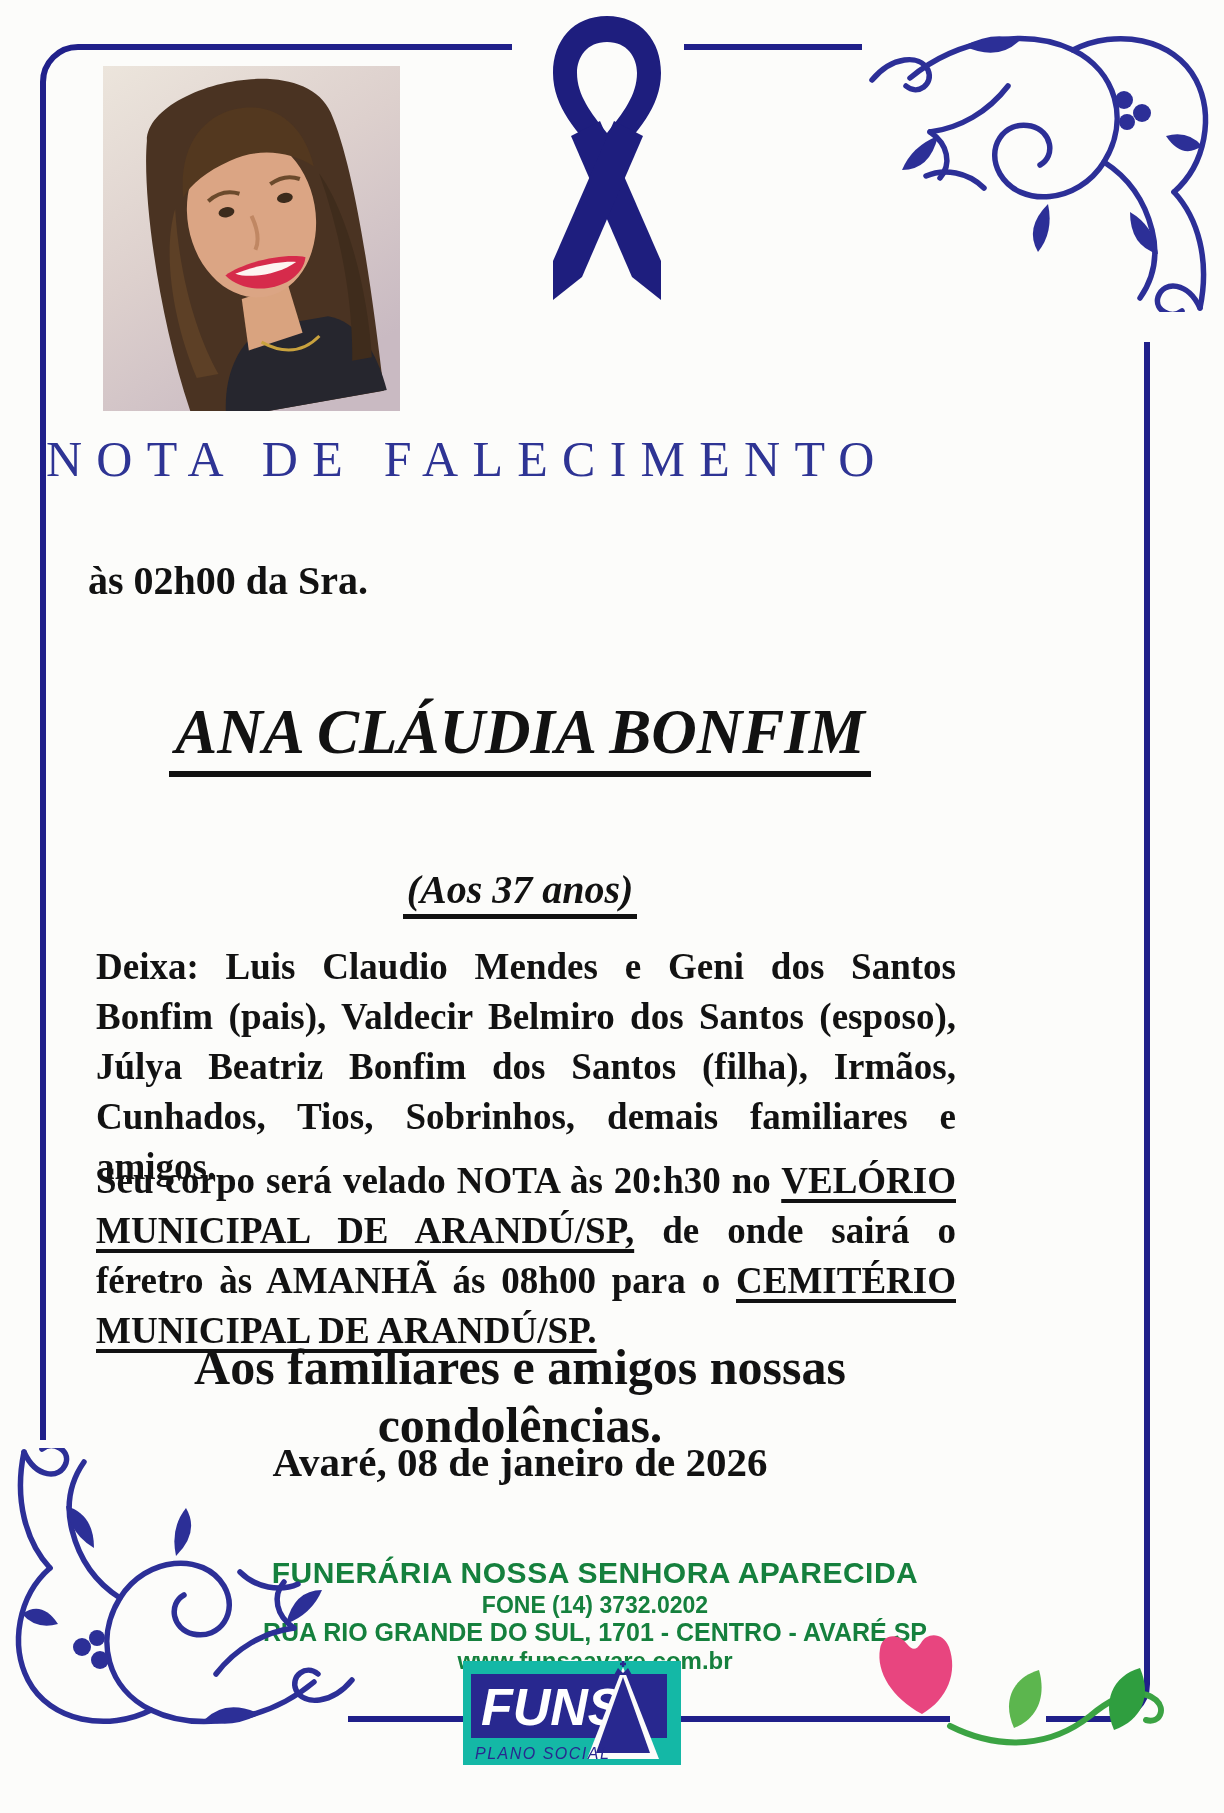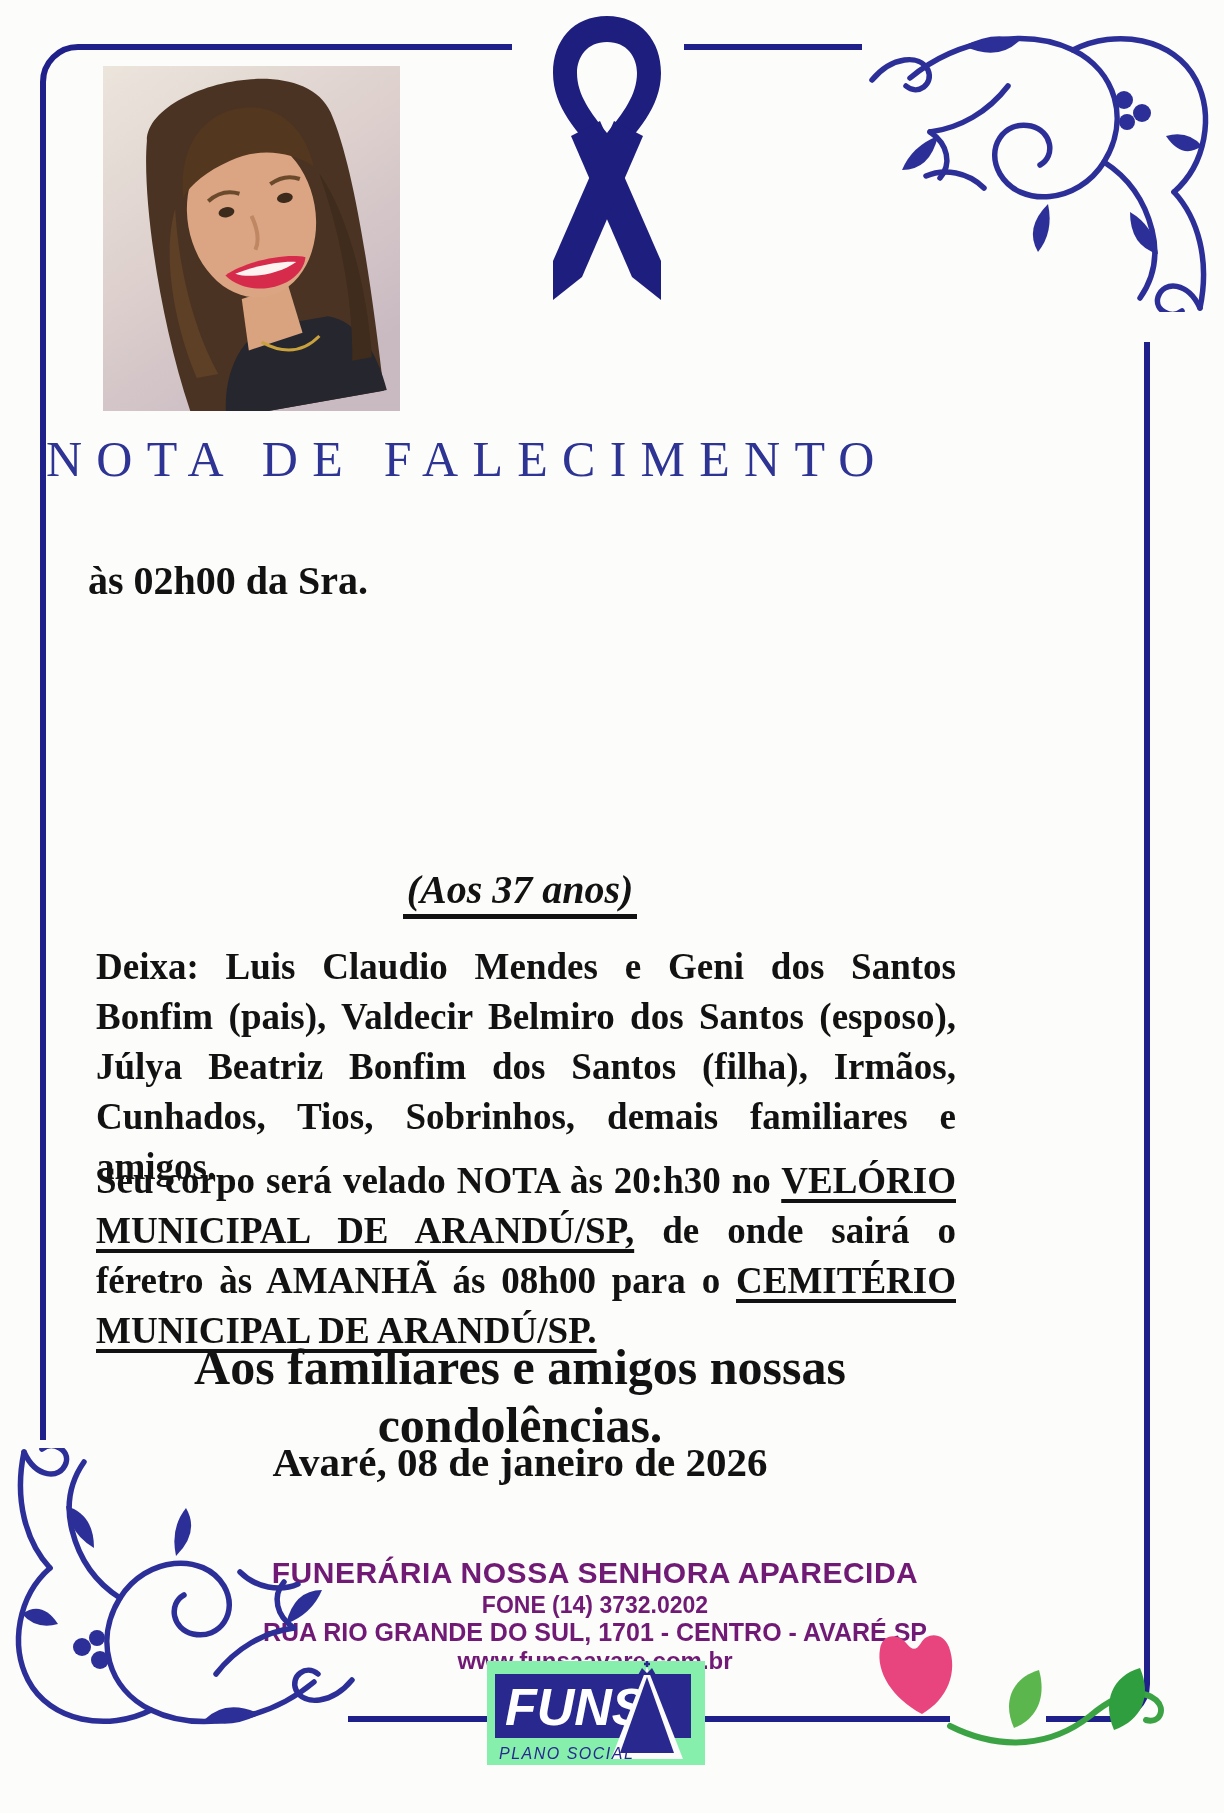--- a/index.html
+++ b/index.html
@@ -51,27 +51,27 @@
   .p1{top:942px;}
   .p2{top:1156px;}
   .u{text-decoration:underline;text-decoration-thickness:3.5px;text-underline-offset:6px;}
   .condolences{
     left:70px;top:1338px;width:900px;text-align:center;font-weight:bold;font-size:50px;
   }
   .dateline{
     left:70px;top:1438px;width:900px;text-align:center;font-weight:bold;font-size:41px;
   }
   
-  .ftr{font-family:"Liberation Sans", sans-serif;font-weight:bold;color:#701a75;
+  .ftr{font-family:"Liberation Sans", sans-serif;font-weight:bold;color:#15803d;
        left:120px;width:950px;text-align:center;}
   .ftr-name{top:1556px;font-size:30px;letter-spacing:0.5px;}
   .ftr-phone{top:1592px;font-size:23px;}
   .ftr-addr{top:1618px;font-size:25px;}
   .ftr-web{top:1647px;font-size:24px;}
-  .logo-box{left:487px;top:1661px;width:218px;height:104px;background:#86efac;z-index:3;}
+  .logo-box{left:463px;top:1661px;width:218px;height:104px;background:#14b8a6;z-index:3;}
 </style>
 </head>
 <body>
 
 <div class="abs card-border"></div>
 
 <div class="abs patch" style="left:512px;top:38px;width:172px;height:18px;"></div>
 <div class="abs patch" style="left:862px;top:36px;width:362px;height:306px;"></div>
 <div class="abs patch" style="left:34px;top:1440px;width:314px;height:294px;"></div>
 <div class="abs patch" style="left:950px;top:1710px;width:96px;height:18px;"></div>
@@ -179,21 +179,21 @@
 </div>
 
 <h1 class="abs txt title" style="margin:0;font-weight:normal;">NOTA DE FALECIMENTO</h1>
 
 <p class="abs txt intro" style="margin:0;">
   <br>
   <span>às 02h00 da Sra.</span>
 </p>
 
 <div class="abs txt name-block">
-  <br>
+  <span class="name-line">ANA CLÁUDIA BONFIM</span><br>
 </div>
 
 <div class="abs txt age-line">
   <span class="age-inner">(Aos 37 anos)</span>
 </div>
 
 <p class="abs txt para p1" style="margin:0;">Deixa: Luis Claudio Mendes e Geni dos Santos Bonfim (pais), Valdecir Belmiro dos Santos (esposo), Júlya Beatriz Bonfim dos Santos (filha), Irmãos, Cunhados, Tios, Sobrinhos, demais familiares e amigos.</p>
 
 <p class="abs txt para p2" style="margin:0;">
   <span>Seu corpo será velado NOTA às 20:h30 no </span><span class="u">VELÓRIO MUNICIPAL DE ARANDÚ/SP,</span><span> de onde sairá o féretro às AMANHÃ ás 08h00 para o </span><span class="u">CEMITÉRIO MUNICIPAL DE ARANDÚ/SP.</span>

